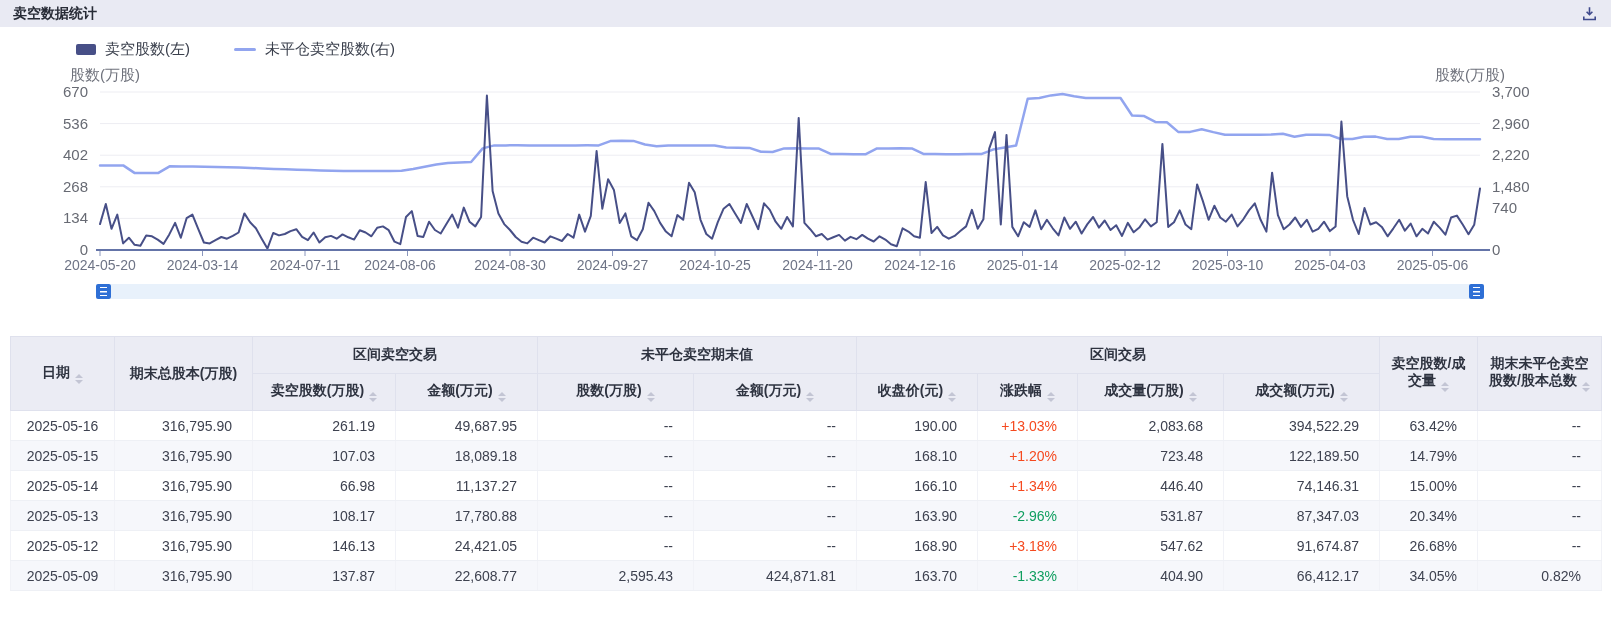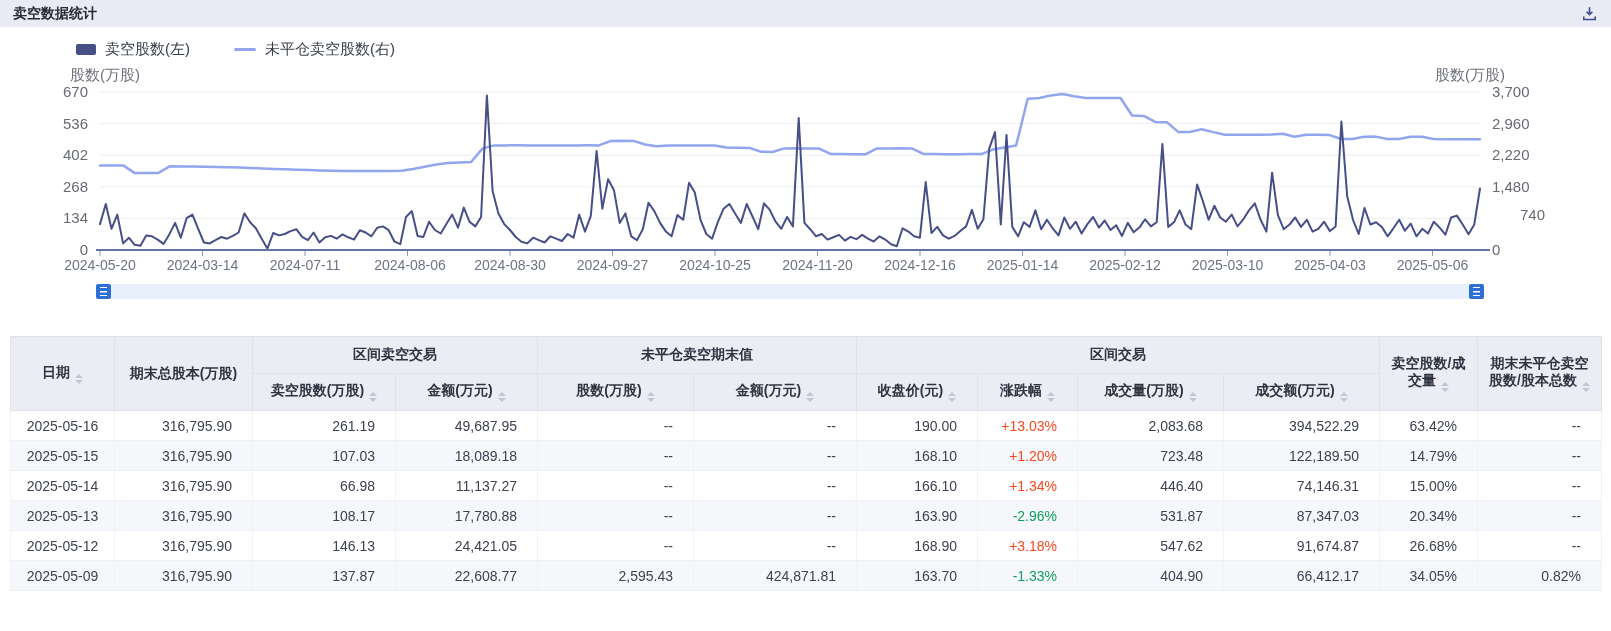--- a/index.html
+++ b/index.html
@@ -106,28 +106,28 @@
           <span class="ytick l" style="top: 85.2px;">402</span>
           <span class="ytick l" style="top: 116.8px;">268</span>
           <span class="ytick l" style="top: 148.4px;">134</span>
           <span class="ytick l" style="top: 180px;">0</span>
         </div>
       <div id="right-ticks">
           <span class="ytick r" style="top: 22px;">3,700</span>
           <span class="ytick r" style="top: 53.6px;">2,960</span>
           <span class="ytick r" style="top: 85.2px;">2,220</span>
           <span class="ytick r" style="top: 116.8px;">1,480</span>
-          <span class="ytick r" style="top: 145px; margin-left: 28px;">740</span>
+          <span class="ytick r" style="top: 138px;">740</span>
           <span class="ytick r" style="top: 180px;">0</span>
         </div>
       <div id="x-labels">
           <span class="xlab" style="left: 100px;">2024-05-20</span>
           <span class="xlab" style="left: 202.5px;">2024-03-14</span>
           <span class="xlab" style="left: 305px;">2024-07-11</span>
-          <span class="xlab" style="left: 410px;">2024-08-06</span>
+          <span class="xlab" style="left: 400px;">2024-08-06</span>
           <span class="xlab" style="left: 510px;">2024-08-30</span>
           <span class="xlab" style="left: 612.5px;">2024-09-27</span>
           <span class="xlab" style="left: 715px;">2024-10-25</span>
           <span class="xlab" style="left: 817.5px;">2024-11-20</span>
           <span class="xlab" style="left: 920px;">2024-12-16</span>
           <span class="xlab" style="left: 1022.5px;">2025-01-14</span>
           <span class="xlab" style="left: 1125px;">2025-02-12</span>
           <span class="xlab" style="left: 1227.5px;">2025-03-10</span>
           <span class="xlab" style="left: 1330px;">2025-04-03</span>
           <span class="xlab" style="left: 1432.5px;">2025-05-06</span>

